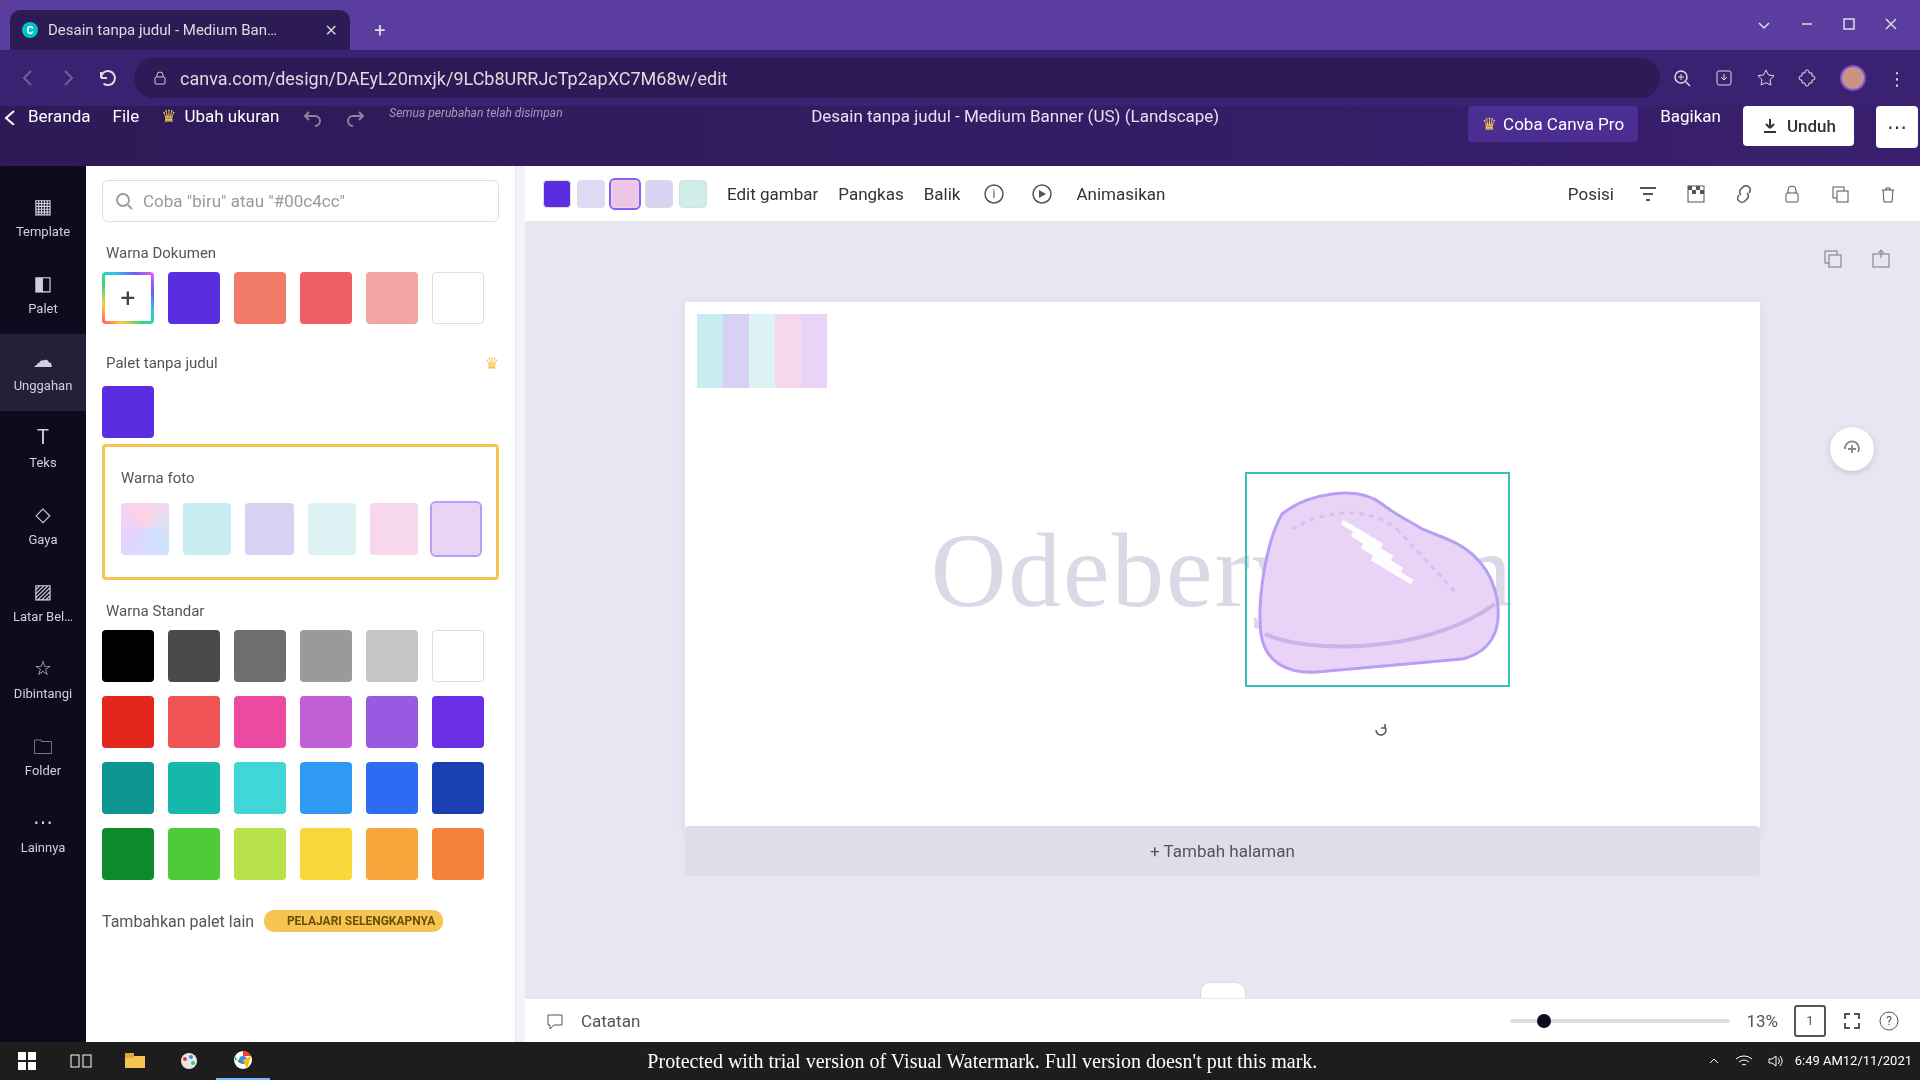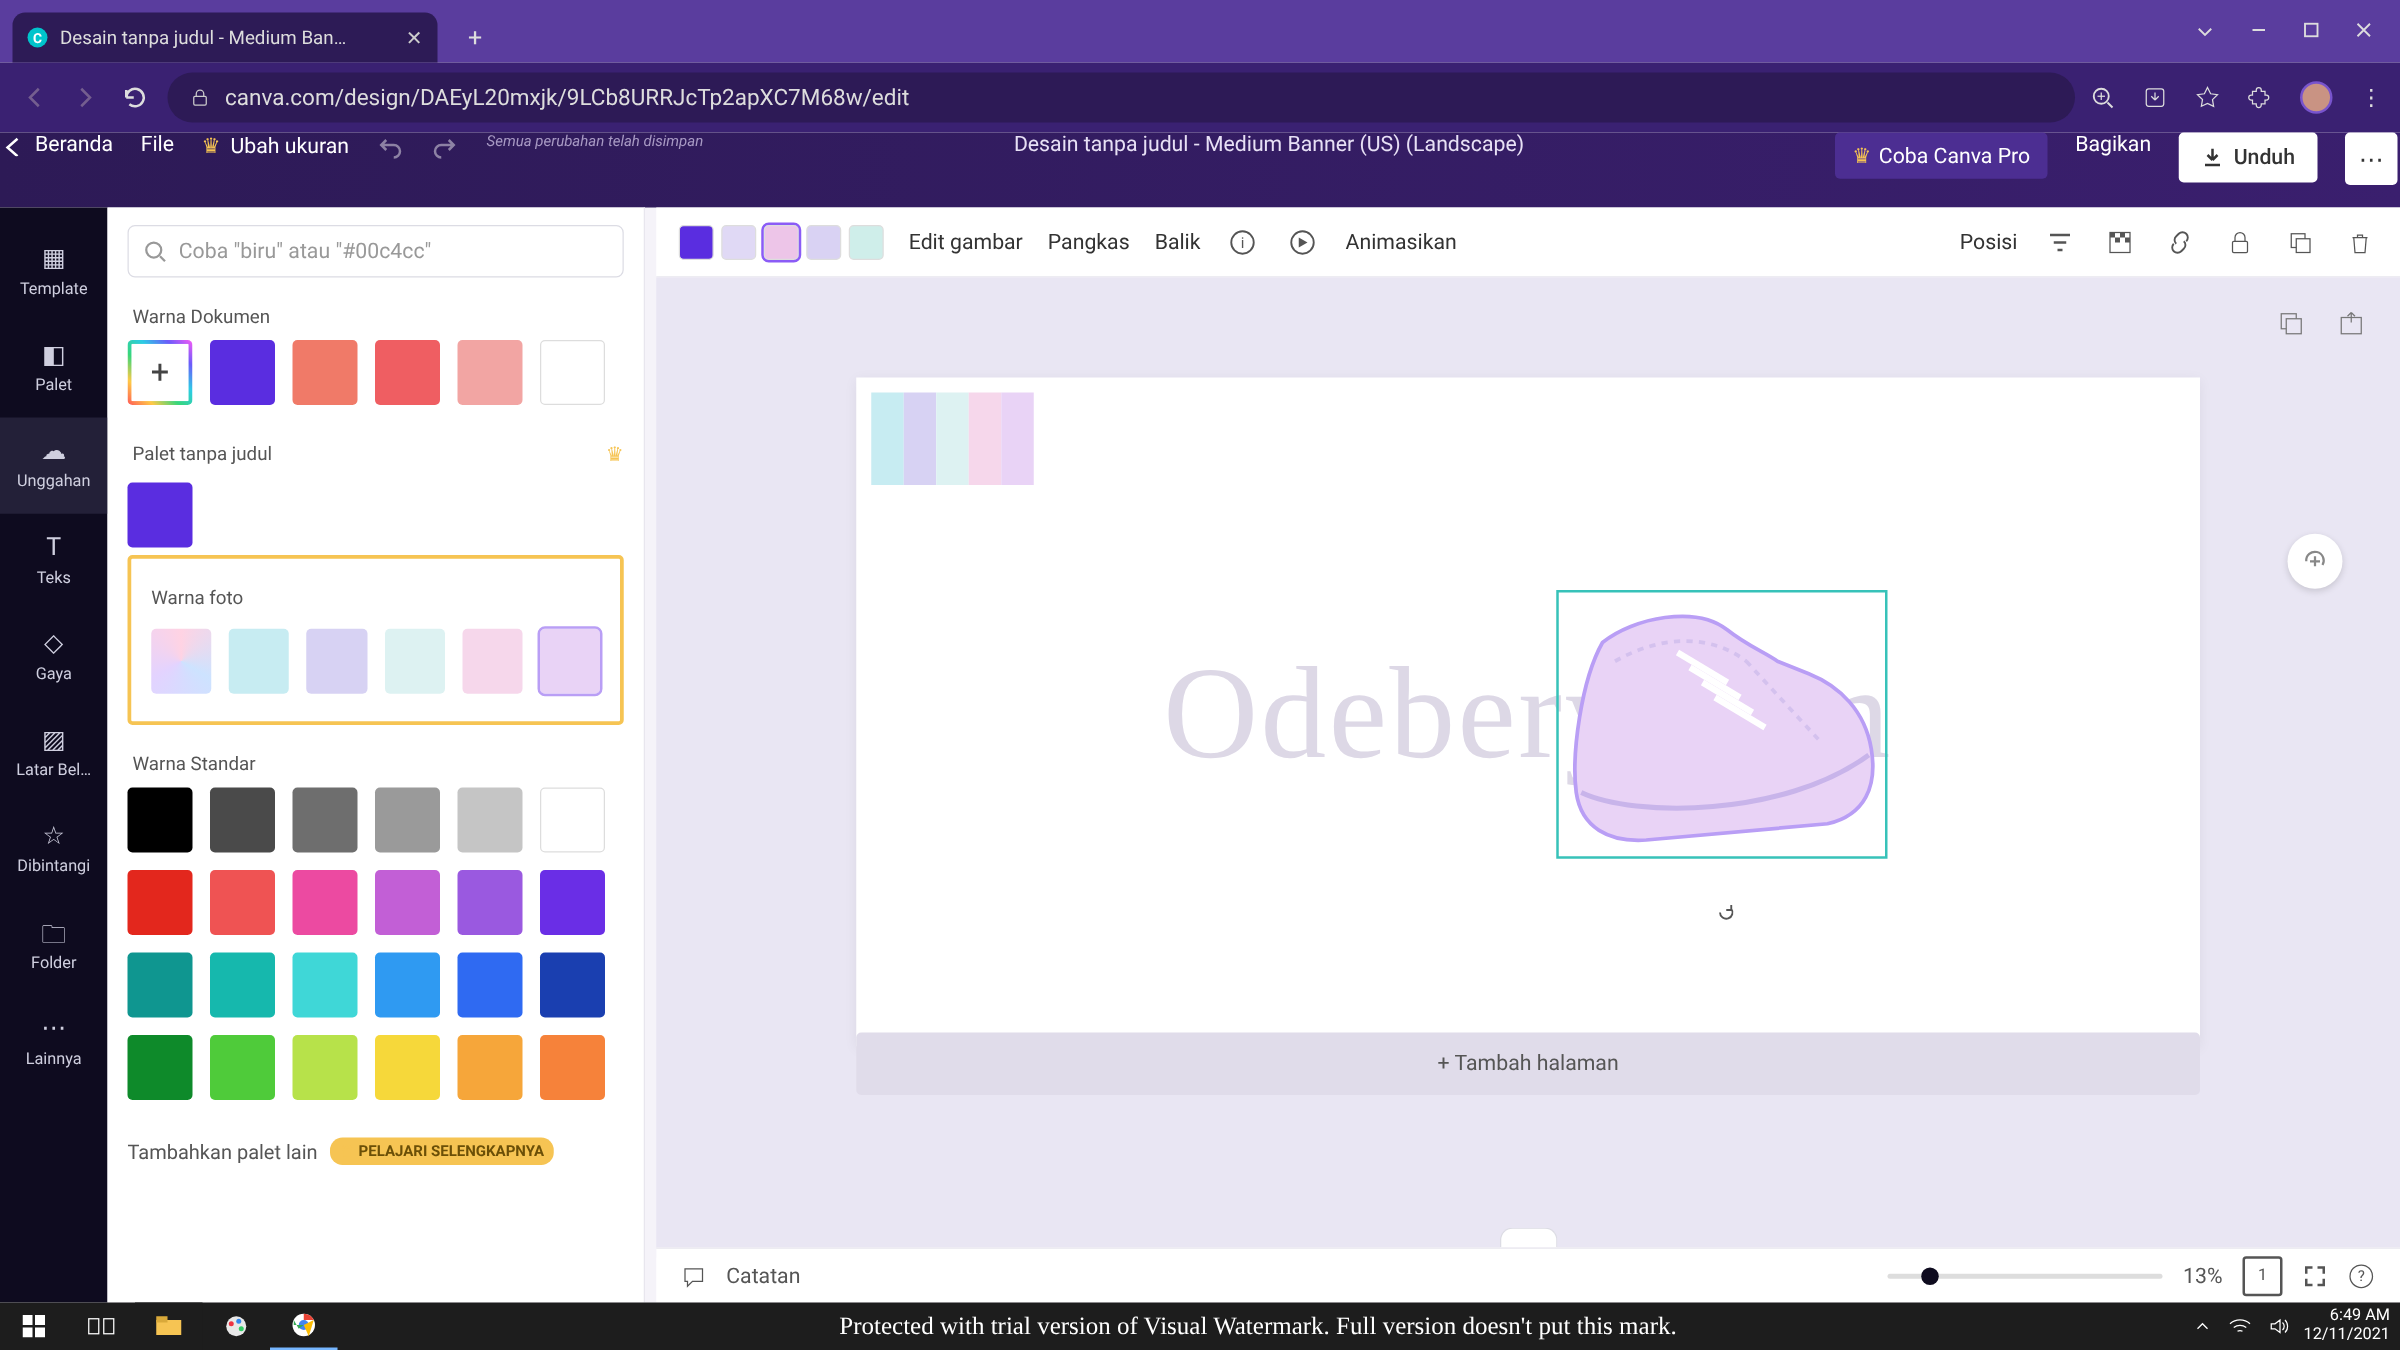--- a/index.html
+++ b/index.html
@@ -80,21 +80,21 @@
 .footer .spacer{flex:1}
 .slider{width:220px; height:4px; background:#ddd; border-radius:2px; position:relative}
 .slider .knob{position:absolute; left:12%; top:-5px; width:14px; height:14px; background:#0e0b1f; border-radius:50%}
 .sqbtn{width:32px;height:32px;border:2px solid #555;border-radius:3px;display:flex;align-items:center;justify-content:center;font-size:13px}
 
 
 .taskbar{position:absolute;left:0;right:0;bottom:0;height:38px;background:#1d1d1d;display:flex;align-items:center;color:#fff}
 .taskbar .ticon{width:54px;height:38px;display:flex;align-items:center;justify-content:center}
 .taskbar .wmmsg{flex:1; text-align:center; font-size:20px; font-family:Georgia,serif}
 .taskbar .tray{position:static; transform:none; background:none; border:none; width:auto; display:flex; align-items:center; gap:14px; padding:0 12px}
-.taskbar .clock{display:flex;flex-direction:column;align-items:flex-end;font-size:13px;line-height:1.15;padding-right:8px}
+.taskbar .clock{display:flex;align-items:flex-end;font-size:13px;line-height:1.15;padding-right:8px}
 svg{display:block}
 </style>
 </head>
 <body>
 
 <div class="titlebar">
   <div class="tab">
     <span class="favicon">C</span>
     <span>Desain tanpa judul - Medium Ban…</span>
     <span class="close">✕</span>

